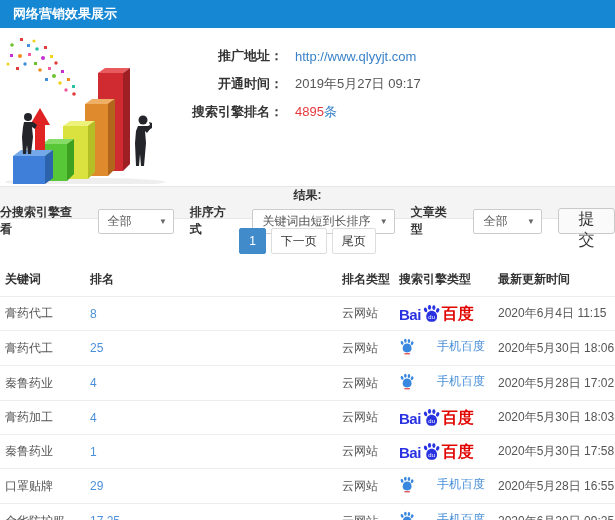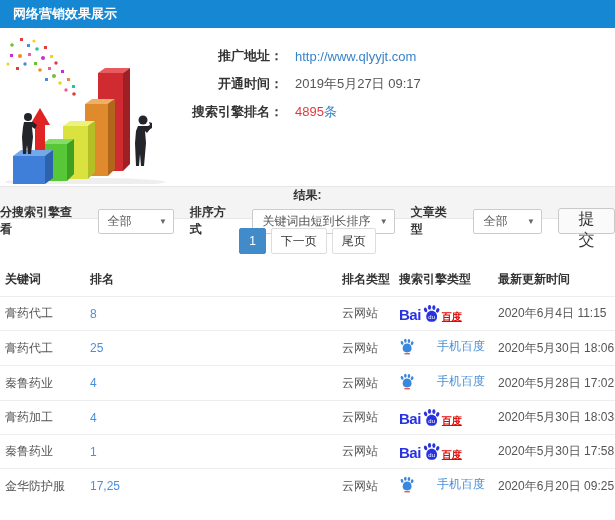--- a/index.html
+++ b/index.html
@@ -48,21 +48,21 @@
   th { text-align:left; font-weight:bold; color:#333; padding:8px 4px 8px 5px; font-size:12px; }
   td { padding:7px 4px 7px 5px; border-top:1px solid #ededed; color:#555; font-size:12px;
     height:27px; white-space:nowrap; overflow:hidden; }
   td.rank { color:#4a90d9; }
   td.engine, th.engine-h { padding-left:2px; }
   td.engine { text-align:left;margin-top:24px; }
 
   
   .bdlogo { display:inline-flex; align-items:flex-end; line-height:1; }
   .bd-bai { color:#2932e1; font-weight:bold; font-size:15px; letter-spacing:-0.5px; }
-  .bd-cn { color:#e10602; font-weight:bold; font-size:10px;text-decoration:underline; }
+  .bd-cn { color:#e10602; font-weight:bold; font-size:16px; }
   .bd-paw { width:19px; height:19px; margin:0 1px -1px 1px; }
   .mblogo { display:inline-flex; align-items:center; gap:22px; color:#4a90d9; }
   .mb-ic { width:16px; height:17px; }
 
   
 </style>
 </head>
 <body>
 
 <div class="topbar">
@@ -304,35 +304,54 @@
       <ellipse cx="19.8" cy="8" rx="2" ry="3" fill="#2932e1" transform="rotate(22 19.8 8)"></ellipse>
       <path d="M12.2 8.6 c-3.8 0 -6.8 2.8 -6.8 7.4 c0 3.6 1.8 6.4 6.8 6.4 s6.8 -2.8 6.8 -6.4 c0 -4.6 -3 -7.4 -6.8 -7.4 z" fill="#2932e1"></path>
       <text x="12.2" y="19.2" font-size="7.5" fill="#ffffff" text-anchor="middle" font-family="Liberation Sans, sans-serif">du</text>
     </svg>
     <span class="bd-cn">百度</span>
   </span>
 </td>
     <td>2020年5月30日 17:58</td>
   </tr>
 
-
-  <tr>
-    <td>金华防护服</td>
-    <td class="rank">17,25</td>
+  <tr>
+    <td>口罩贴牌</td>
+    <td class="rank">29</td>
     <td>云网站</td>
     <td class="engine">
   <span class="mblogo">
     <svg class="mb-ic" viewBox="0 0 24 26">
       <ellipse cx="4.5" cy="7.5" rx="2" ry="3" fill="#3a87e0" transform="rotate(-22 4.5 7.5)"></ellipse>
       <ellipse cx="9.5" cy="4.3" rx="2" ry="3" fill="#3a87e0"></ellipse>
       <ellipse cx="15" cy="4.5" rx="2" ry="3" fill="#3a87e0"></ellipse>
       <ellipse cx="19.8" cy="8" rx="2" ry="3" fill="#3a87e0" transform="rotate(22 19.8 8)"></ellipse>
       <path d="M12.2 8.6 c-3.8 0 -6.8 2.8 -6.8 7.4 c0 3.4 1.8 6 6.8 6 s6.8 -2.6 6.8 -6 c0 -4.6 -3 -7.4 -6.8 -7.4 z" fill="#3a87e0"></path>
       <rect x="8" y="23.2" width="8.5" height="1.8" fill="#e03a3a"></rect>
     </svg>
     <span>手机百度</span>
   </span>
 </td>
+    <td>2020年5月28日 16:55</td>
+  </tr>
+
+  <tr>
+    <td>金华防护服</td>
+    <td class="rank">17,25</td>
+    <td>云网站</td>
+    <td class="engine">
+  <span class="mblogo">
+    <svg class="mb-ic" viewBox="0 0 24 26">
+      <ellipse cx="4.5" cy="7.5" rx="2" ry="3" fill="#3a87e0" transform="rotate(-22 4.5 7.5)"></ellipse>
+      <ellipse cx="9.5" cy="4.3" rx="2" ry="3" fill="#3a87e0"></ellipse>
+      <ellipse cx="15" cy="4.5" rx="2" ry="3" fill="#3a87e0"></ellipse>
+      <ellipse cx="19.8" cy="8" rx="2" ry="3" fill="#3a87e0" transform="rotate(22 19.8 8)"></ellipse>
+      <path d="M12.2 8.6 c-3.8 0 -6.8 2.8 -6.8 7.4 c0 3.4 1.8 6 6.8 6 s6.8 -2.6 6.8 -6 c0 -4.6 -3 -7.4 -6.8 -7.4 z" fill="#3a87e0"></path>
+      <rect x="8" y="23.2" width="8.5" height="1.8" fill="#e03a3a"></rect>
+    </svg>
+    <span>手机百度</span>
+  </span>
+</td>
     <td>2020年6月20日 09:25</td>
   </tr>
 
 </tbody>
 </table>
 
 </body></html>

